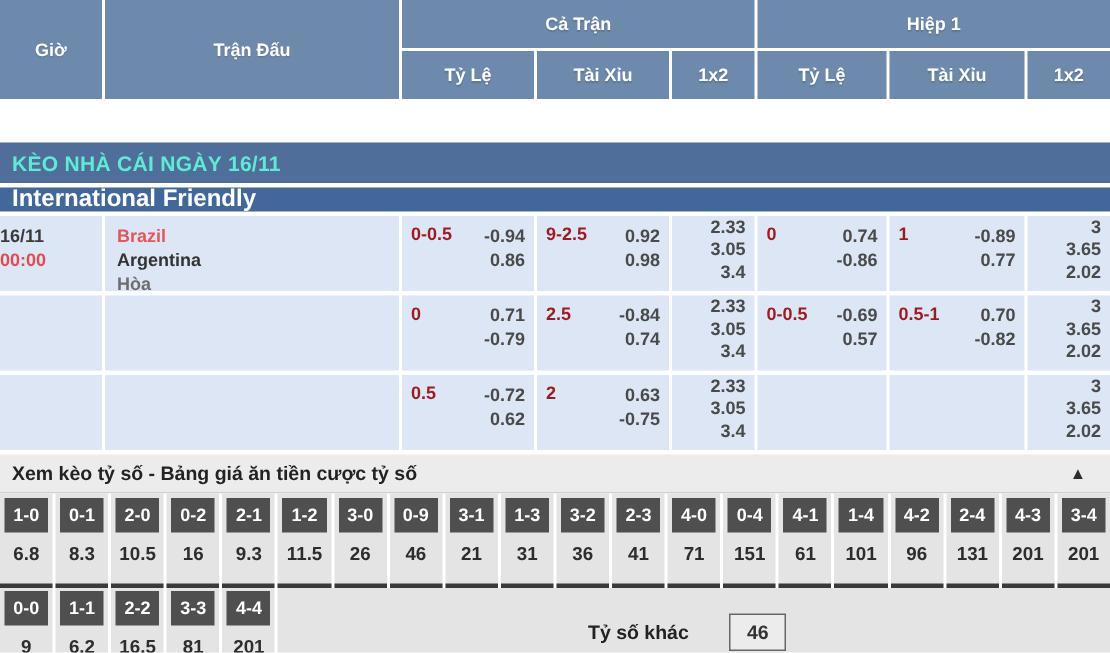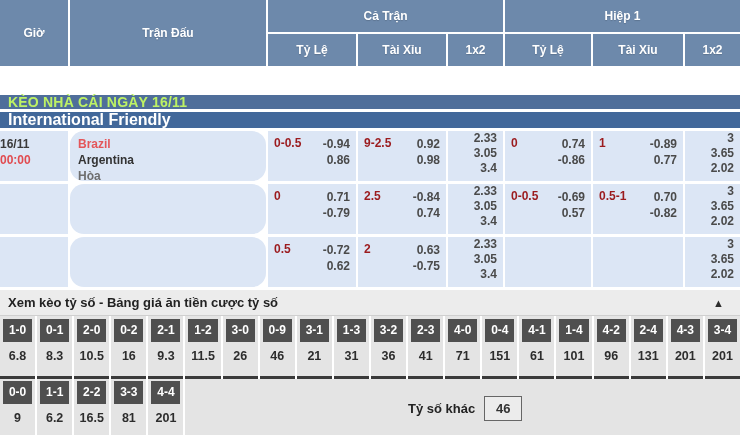--- a/index.html
+++ b/index.html
@@ -25,37 +25,37 @@
     background:#6d89ab; color:#fff; font-weight:bold; font-size:12px;
     display:flex; align-items:center; justify-content:center;
     text-shadow:0 1px 1px rgba(0,0,0,.15);
   }
   .span2r { grid-row:1/3; }
   .ft-group { grid-column:3/6; }
   .h1-group { grid-column:6/9; }
 
   
   .banner {
-    height:14px; background:#4f6e9a; color:#bef264; font-weight:bold;
+    height:27px; background:#4f6e9a; color:#5eead4; font-weight:bold;
     font-size:14px; display:flex; align-items:center; padding-left:8px;
     margin-bottom:3px; letter-spacing:.2px;margin-top:29px;
   }
   .league {
     height:16px; background:#42689a; color:#fff; font-weight:bold;
     font-size:16px; display:flex; align-items:center; padding-left:8px;
     margin-bottom:3px;
   }
 
   
   .orow { grid-auto-rows:50px; margin-bottom:3px; }
   .ocell { background:#dce6f5; font-size:12px; font-weight:bold; color:#4a4a4a; }
   .time-cell { text-align:left; padding-top:5px; line-height:16px; }
   .date-txt { color:#3a3a3a; display:block; }
   .time-txt { color:#e14b50; display:block; }
-  .team-cell { padding:5px 0 0 8px; line-height:16px;border-radius:14px; }
+  .team-cell { padding:5px 0 0 8px; line-height:16px; }
   .home-txt { color:#e4565a; display:block; }
   .away-txt { color:#333333; display:block; }
   .draw-txt { color:#6e6e6e; display:block; }
 
   .hdp-cell { display:flex; justify-content:space-between; padding:5px 6px 0 6px; }
   .hdp-label { color:#9b1b1e; white-space:nowrap; }
   .val-stack { text-align:right; line-height:16px; }
   .val-stack span { display:block; color:#4a4a4a; }
   .x2-cell { text-align:right; padding:0 6px 0 0; line-height:15px; }
   .x2-cell span { display:block; color:#4a4a4a; }
@@ -86,22 +86,22 @@
     padding-top:7px;
   }
   .sgridB {
     position:relative; display:grid;
     grid-template-columns:repeat(5,35.1px) 1fr;
     column-gap:2px; background:#fff; height:61px;
   }
   .sc2 { background:#e4e4e4; height:61px; padding-top:2px; border-bottom:none; }
   .sc-rest { background:#e4e4e4; height:61px; }
   .other {
-    position:absolute; left:408px; top:17px;
-    display:flex; align-items:center; gap:9px;
+    position:absolute; left:392px; top:17px;
+    display:flex; align-items:center; gap:27px;
     font-size:13px; font-weight:bold; color:#222;
   }
   .other-box {
     width:38px; height:25px; border:1px solid #666; background:#ececec;
     text-align:center; line-height:23px; font-size:13px; color:#333;
   }
 </style>
 </head>
 <body>
 

